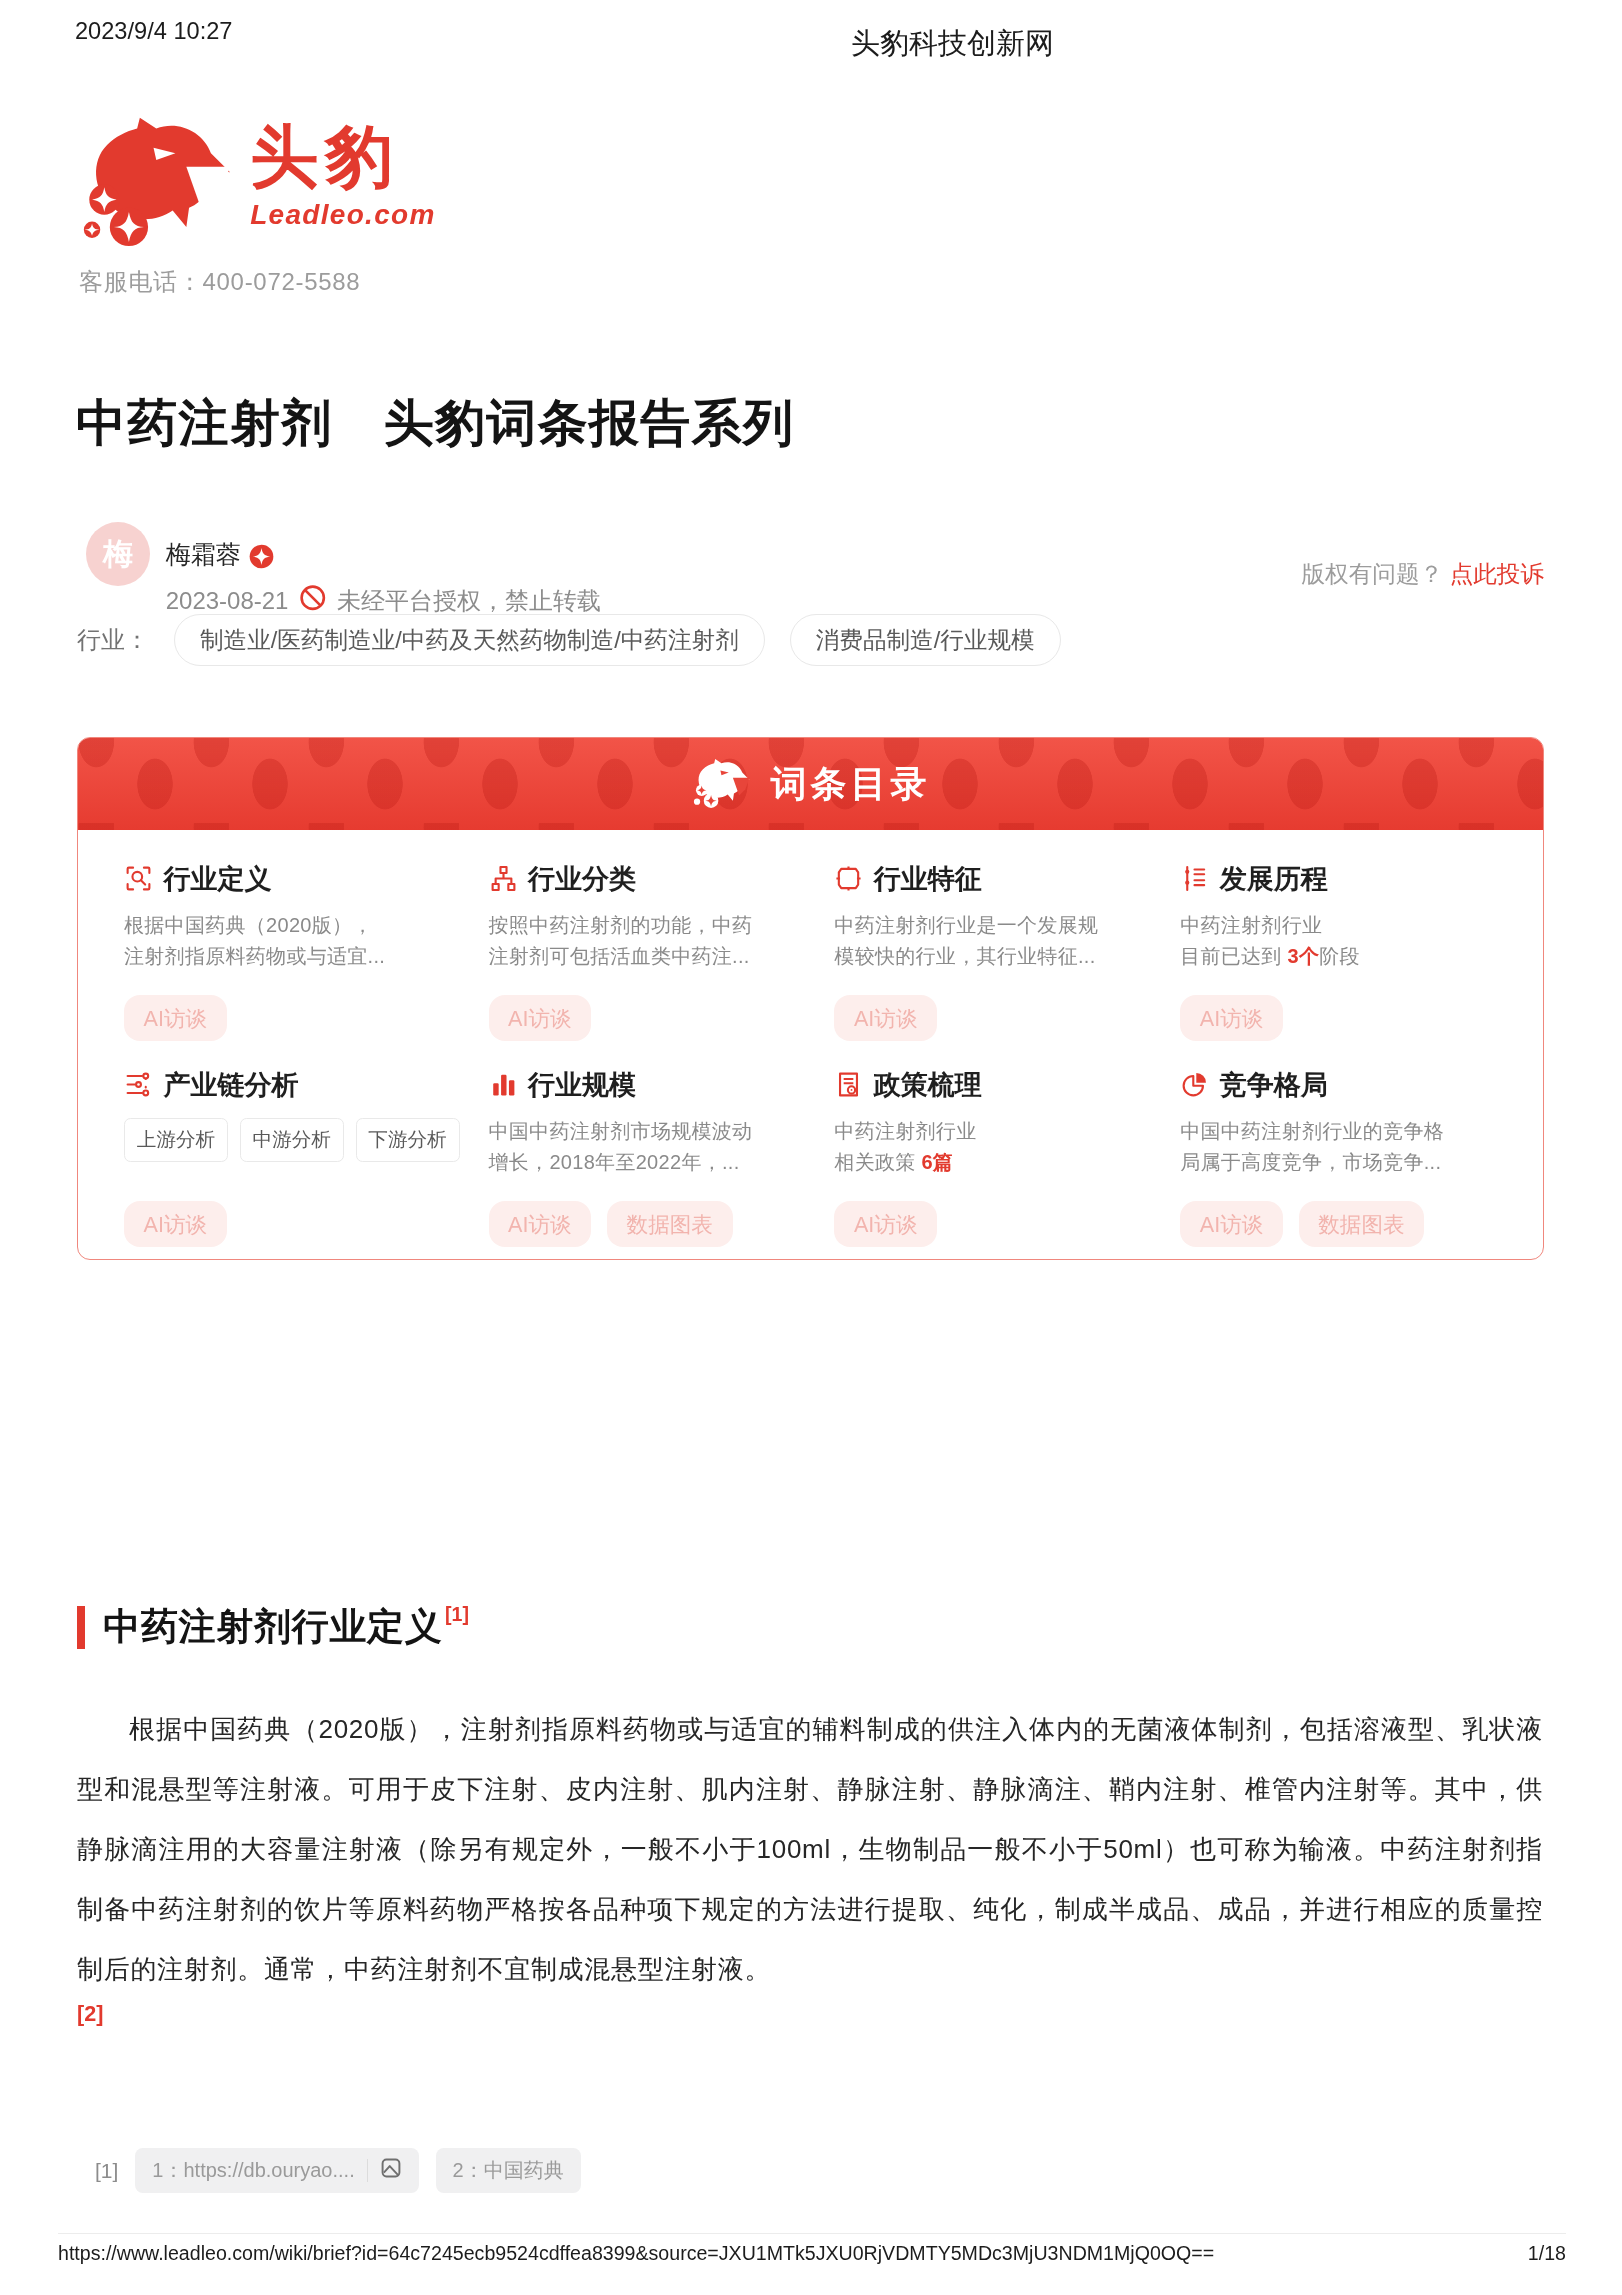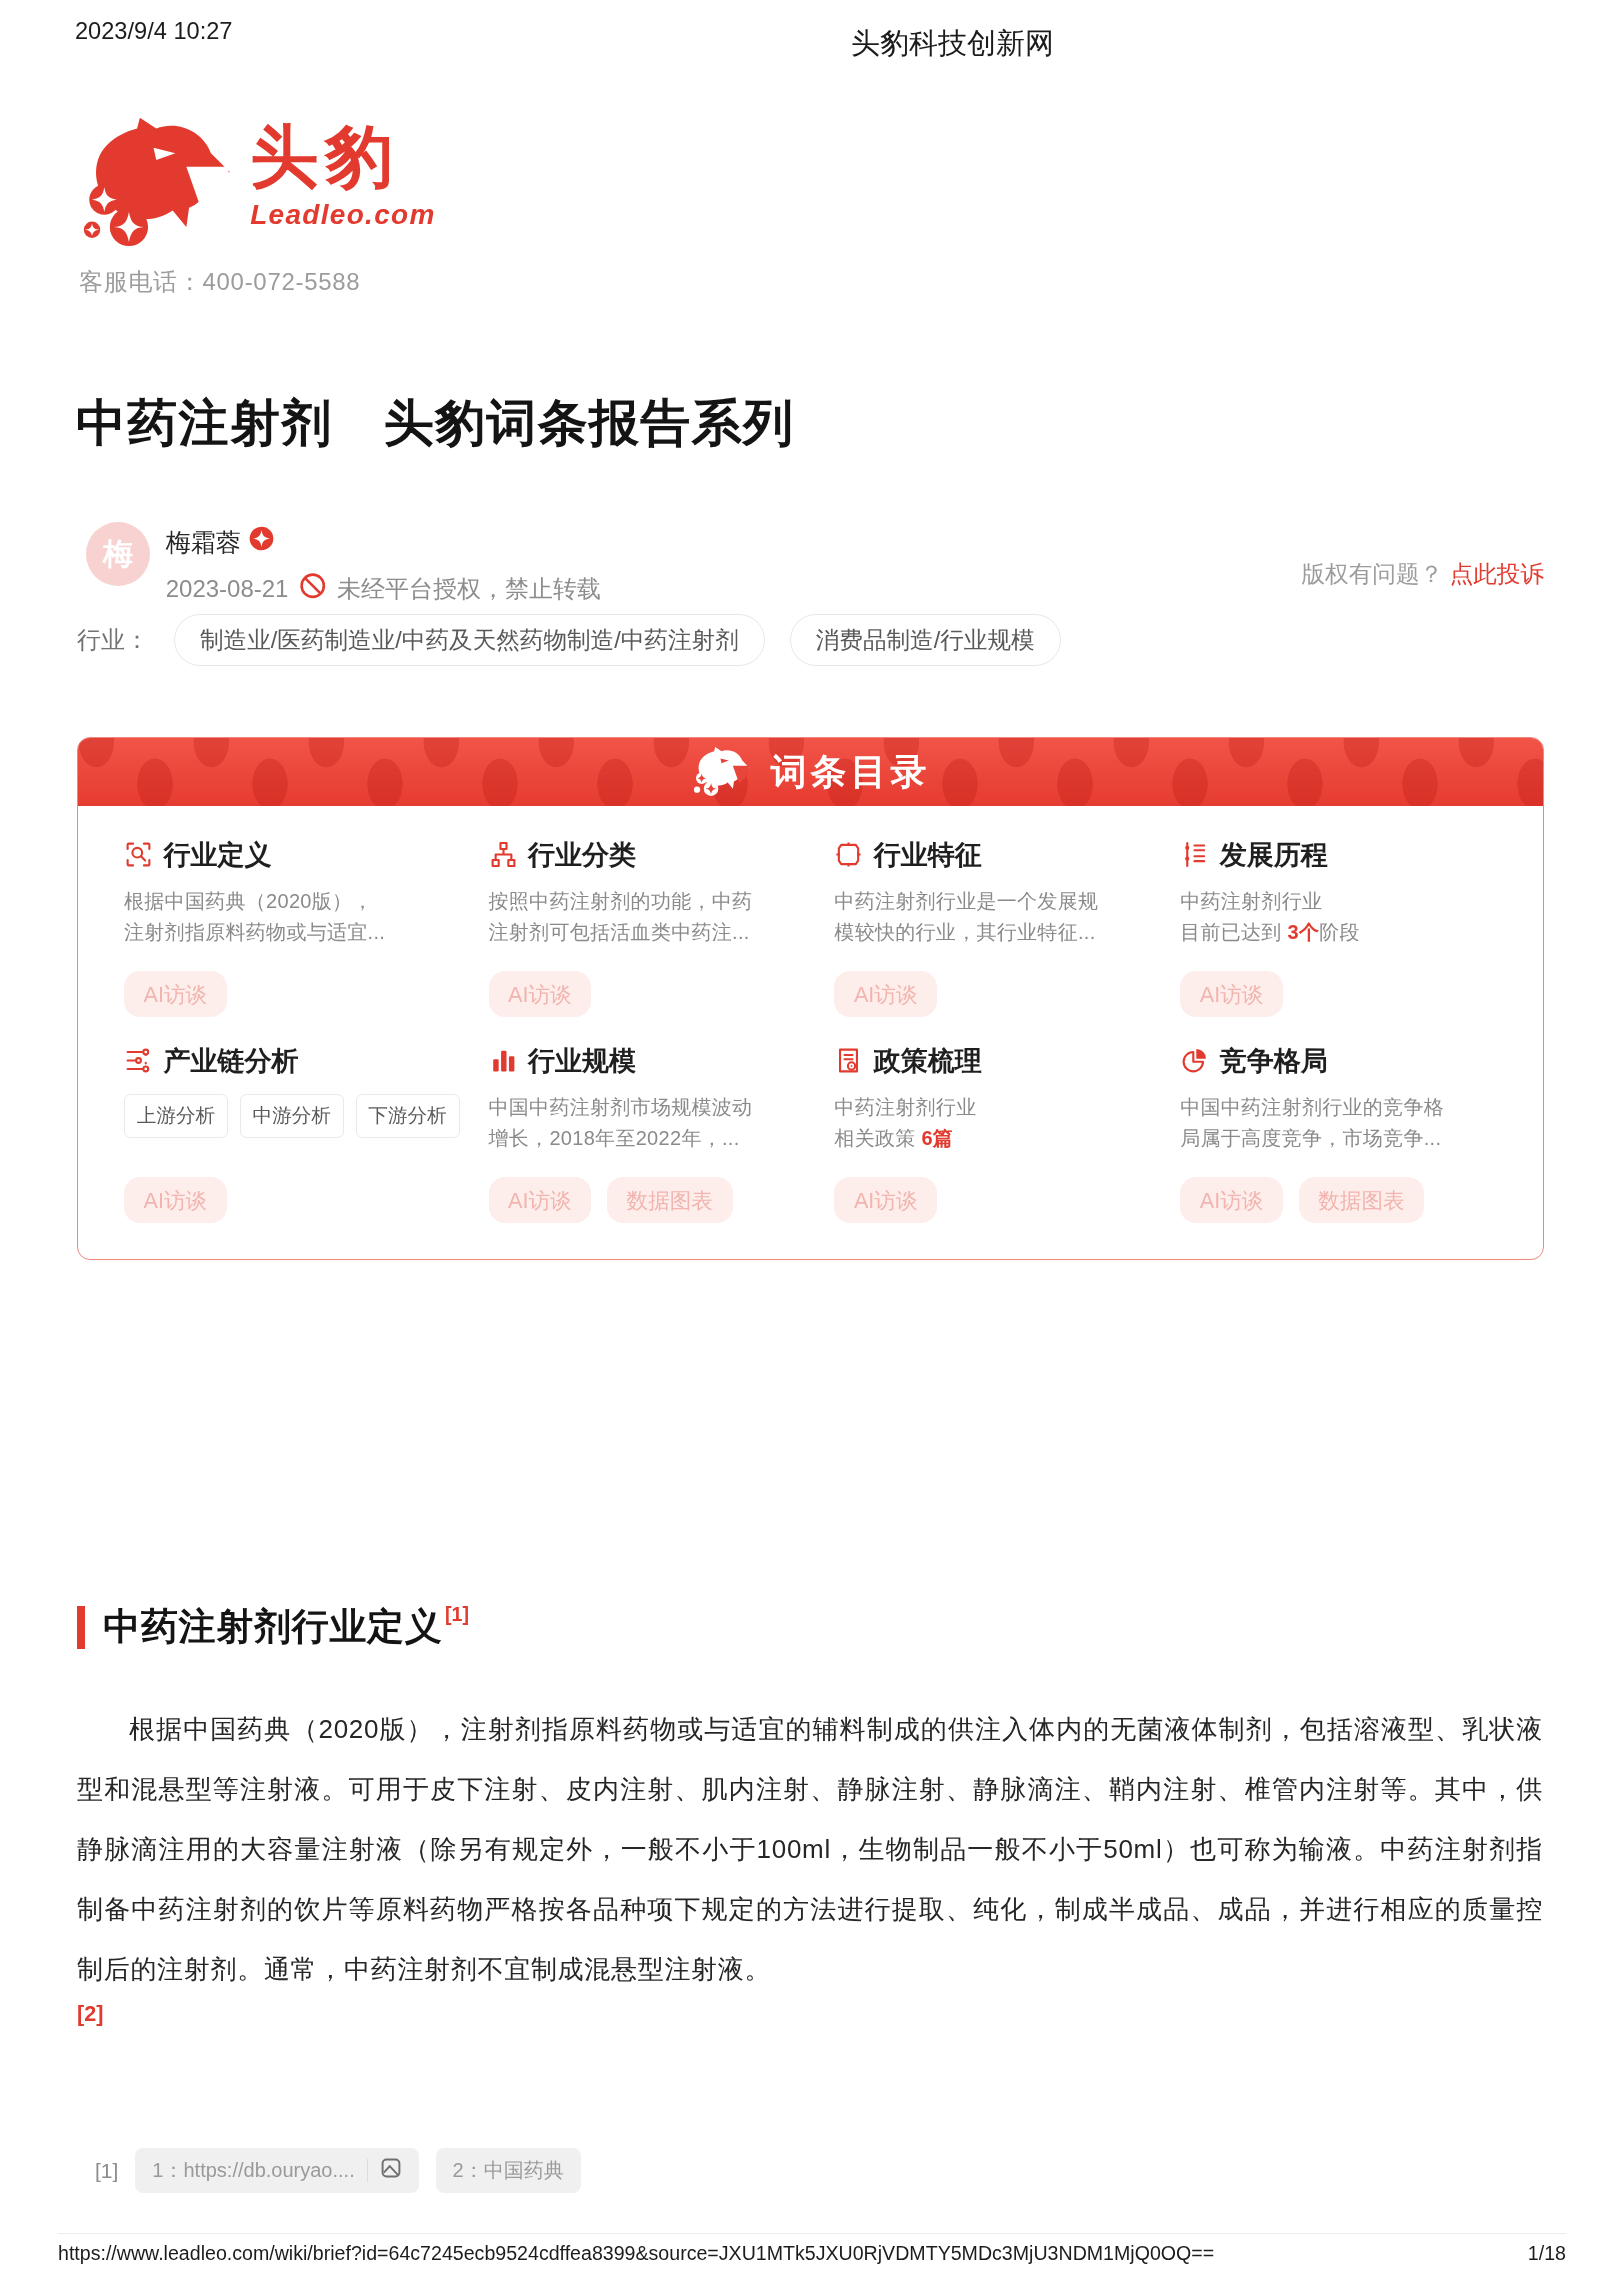--- a/index.html
+++ b/index.html
@@ -17,36 +17,36 @@
   .brand-name{font-size:68px;line-height:68px;font-weight:900;color:#e23a2e;letter-spacing:6.5px;}
   .brand-domain{margin-top:9.2px;font-size:28px;font-weight:700;font-style:italic;color:#e23a2e;letter-spacing:1.3px;}
   .service-phone{position:absolute;left:79px;top:266px;font-size:24px;color:#9c9c9c;letter-spacing:0.7px;}
 
   
   .article-title{position:absolute;left:76px;top:390px;font-size:50px;font-weight:800;color:#141414;letter-spacing:1.3px;}
   .author-row{position:absolute;left:86px;top:522px;display:flex;}
   .avatar{width:64px;height:64px;border-radius:50%;background:#f7d2d0;color:#fff;
           font-size:30px;font-weight:700;display:flex;align-items:center;justify-content:center;flex-shrink:0;}
   .author-meta{margin-left:15.7px;padding-top:3.9px;}
-  .author-line{display:flex;align-items:flex-start;gap:7.9px;}
+  .author-line{display:flex;align-items:flex-end;gap:7.9px;margin-top:12px;}
   .author-name{font-size:25px;color:#262626;}
   .meta-line{margin-top:13px;display:flex;align-items:center;gap:10.5px;font-size:24px;color:#8c8c8c;}
   .copyright{position:absolute;right:78px;top:558px;font-size:23.6px;color:#9c9c9c;}
   .copyright .complaint{color:#e23a2e;cursor:pointer;}
 
   
   .industry-row{position:absolute;left:77px;top:614px;display:flex;align-items:center;gap:25px;}
   .industry-label{font-size:24px;color:#737373;}
   .industry-pill{font-size:23.6px;color:#595959;border:1.3px solid #e8e8e8;border-radius:654px;
                  padding:9.2px 25px;white-space:nowrap;background:#fff;}
 
   
   .dir-card{position:absolute;left:77px;right:78px;top:737px;height:523px;
             border:1.3px solid #f0877d;border-radius:13px;overflow:hidden;background:#fff;box-sizing:border-box;}
-  .dir-banner{height:68px;display:flex;align-items:center;justify-content:center;gap:17px;
+  .dir-banner{height:92px;display:flex;align-items:center;justify-content:center;gap:17px;
       background-image:
         radial-gradient(30px 43px at 18.3px 3.9px, rgba(186,24,18,.30) 58%, transparent 60%),
         radial-gradient(30px 43px at 77px 46px, rgba(186,24,18,.30) 58%, transparent 60%),
         linear-gradient(180deg,#f25448 0%,#e63b30 100%);
       background-size:115px 85px,115px 85px,100% 100%;}
   .dir-banner-title{font-size:36px;font-weight:800;color:#fff;letter-spacing:3.9px;}
   .dir-grid{display:grid;grid-template-columns:repeat(4,1fr);grid-template-rows:1fr 1fr;
             column-gap:29px;row-gap:26px;padding:31px 46px 19.6px 46px;height:calc(100% - 84px);box-sizing:border-box;}
   .dir-cell{display:flex;flex-direction:column;cursor:pointer;}
   .dir-head{display:flex;align-items:center;gap:10.5px;}

